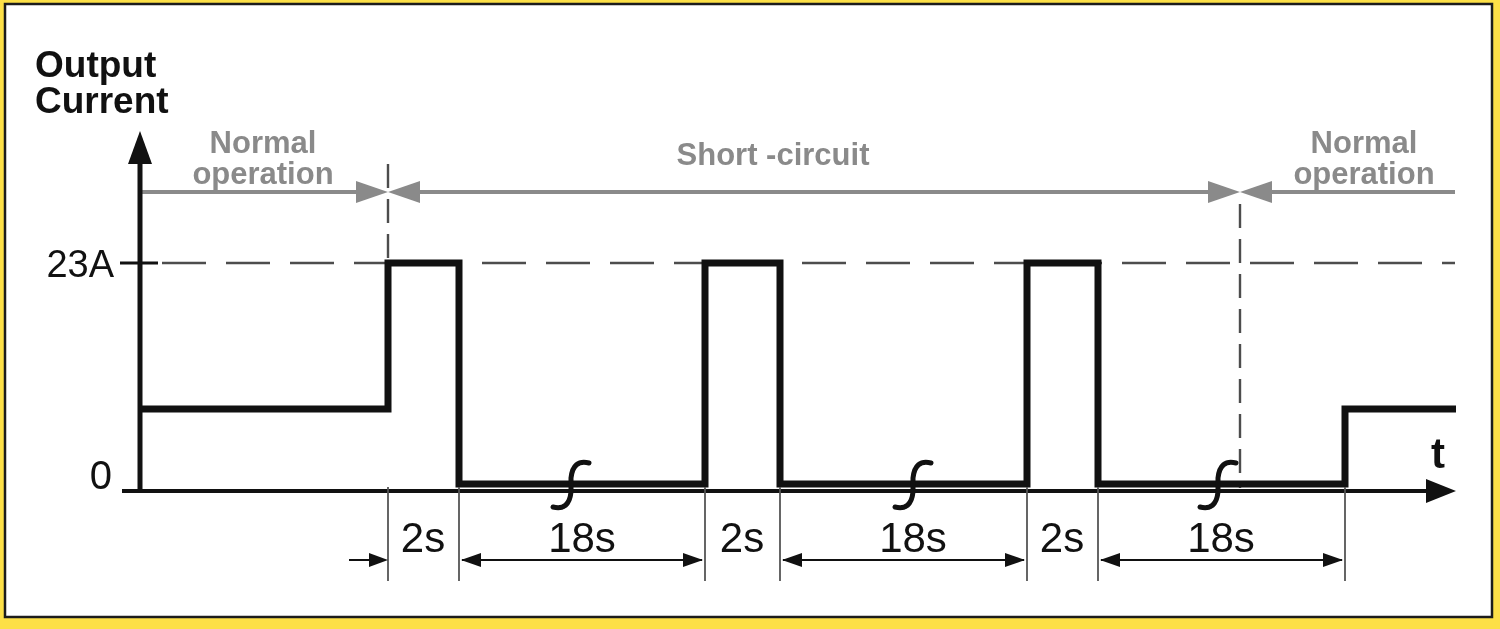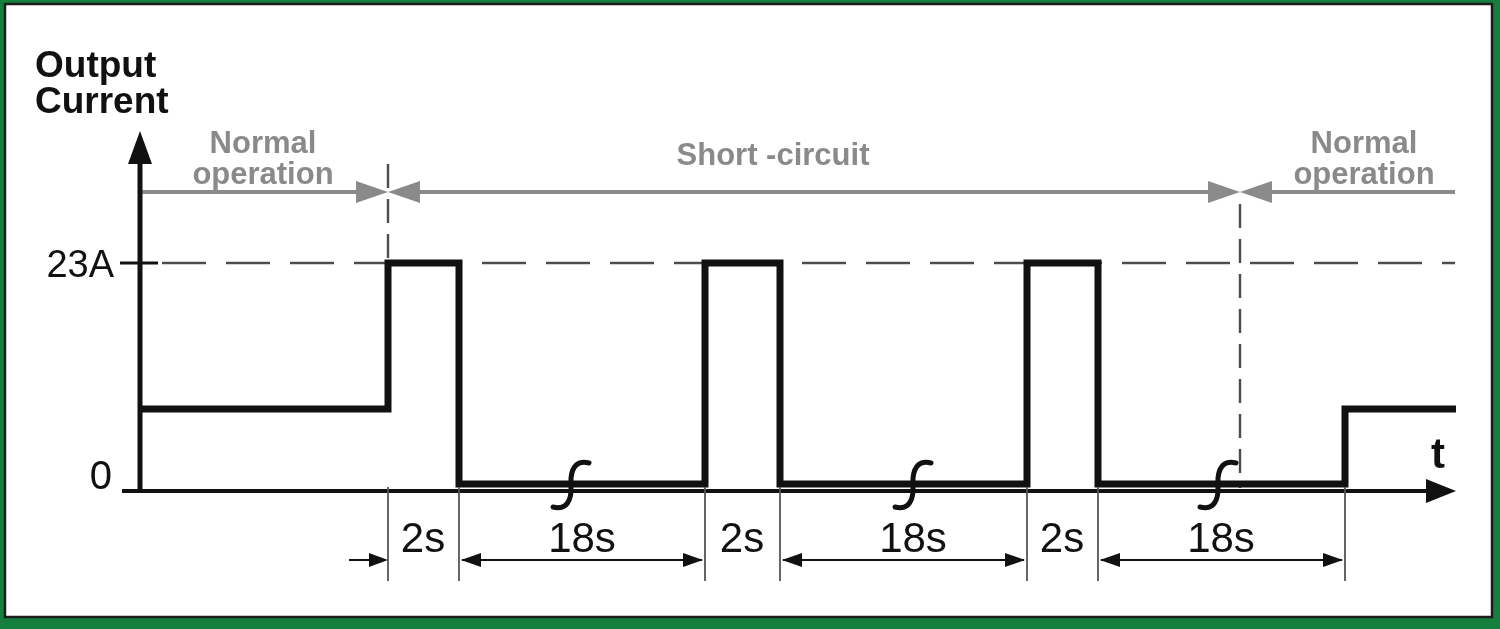--- a/index.html
+++ b/index.html
@@ -4,21 +4,21 @@
 <style>
   html, body {
     margin: 0;
     padding: 0;
     background: #ffffff;
   }
   .fig-wrap {
     position: relative;
     width: 1500px;
     height: 629px;
-    background: #15803d;
+    background: #fde047;
     font-family: "Liberation Sans", "DejaVu Sans", sans-serif;
   }
   svg { display: block; }
   svg text {
     font-family: "Liberation Sans", "DejaVu Sans", sans-serif;
     fill: #111111;
   }
   .txt-title   { font-size: 37px; font-weight: bold; fill: #111111; }
   .txt-gray    { font-size: 31px; font-weight: bold; fill: #8a8a8a; }
   .txt-ytick   { font-size: 38px; fill: #111111; }

